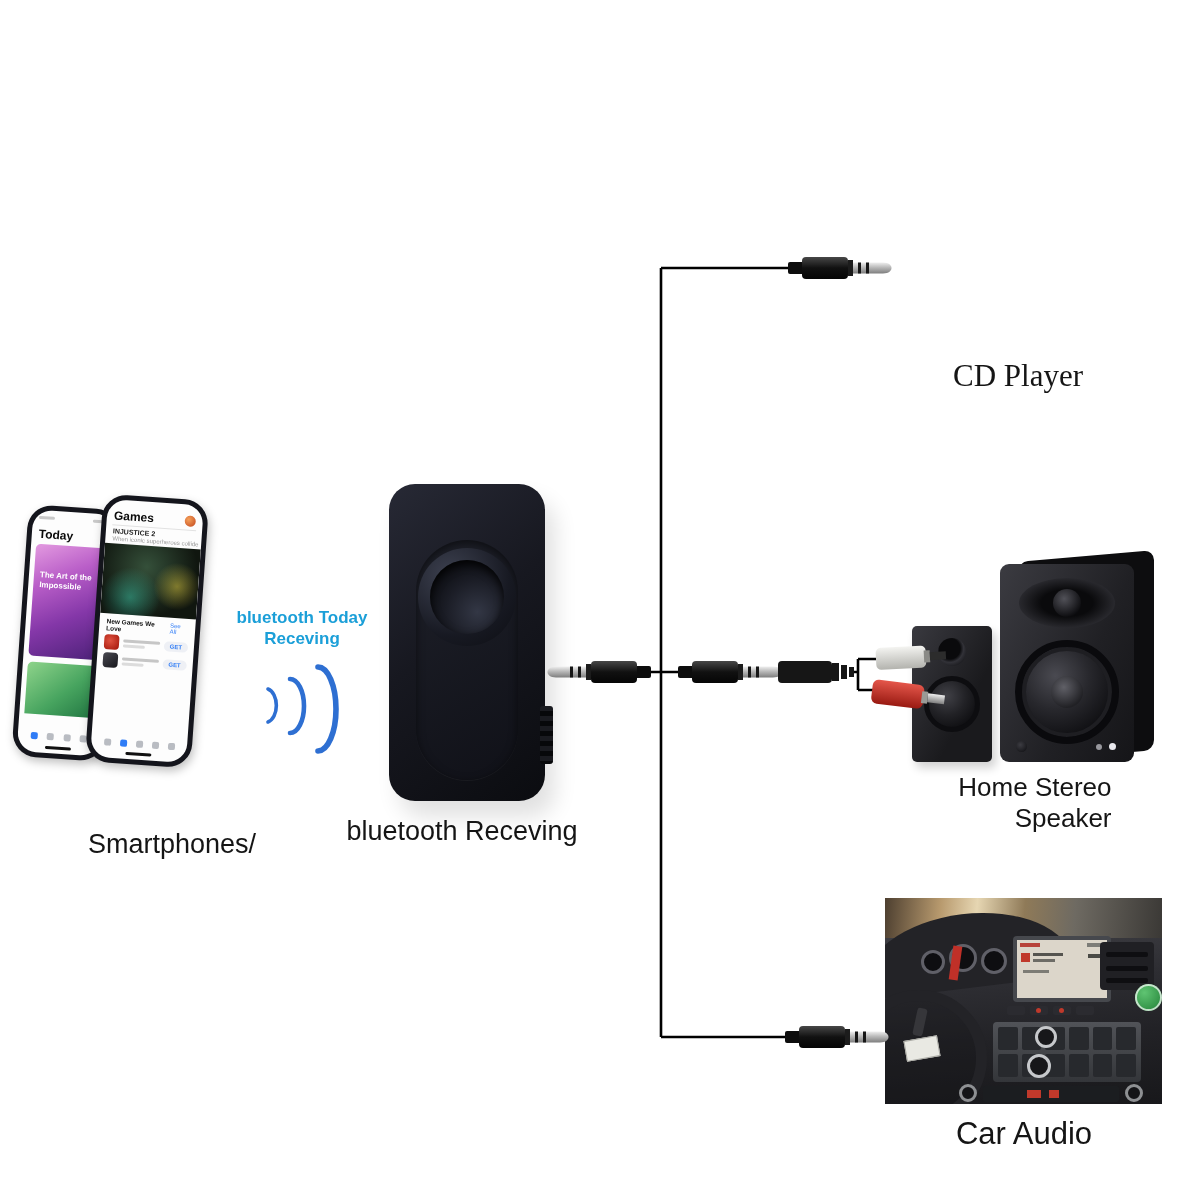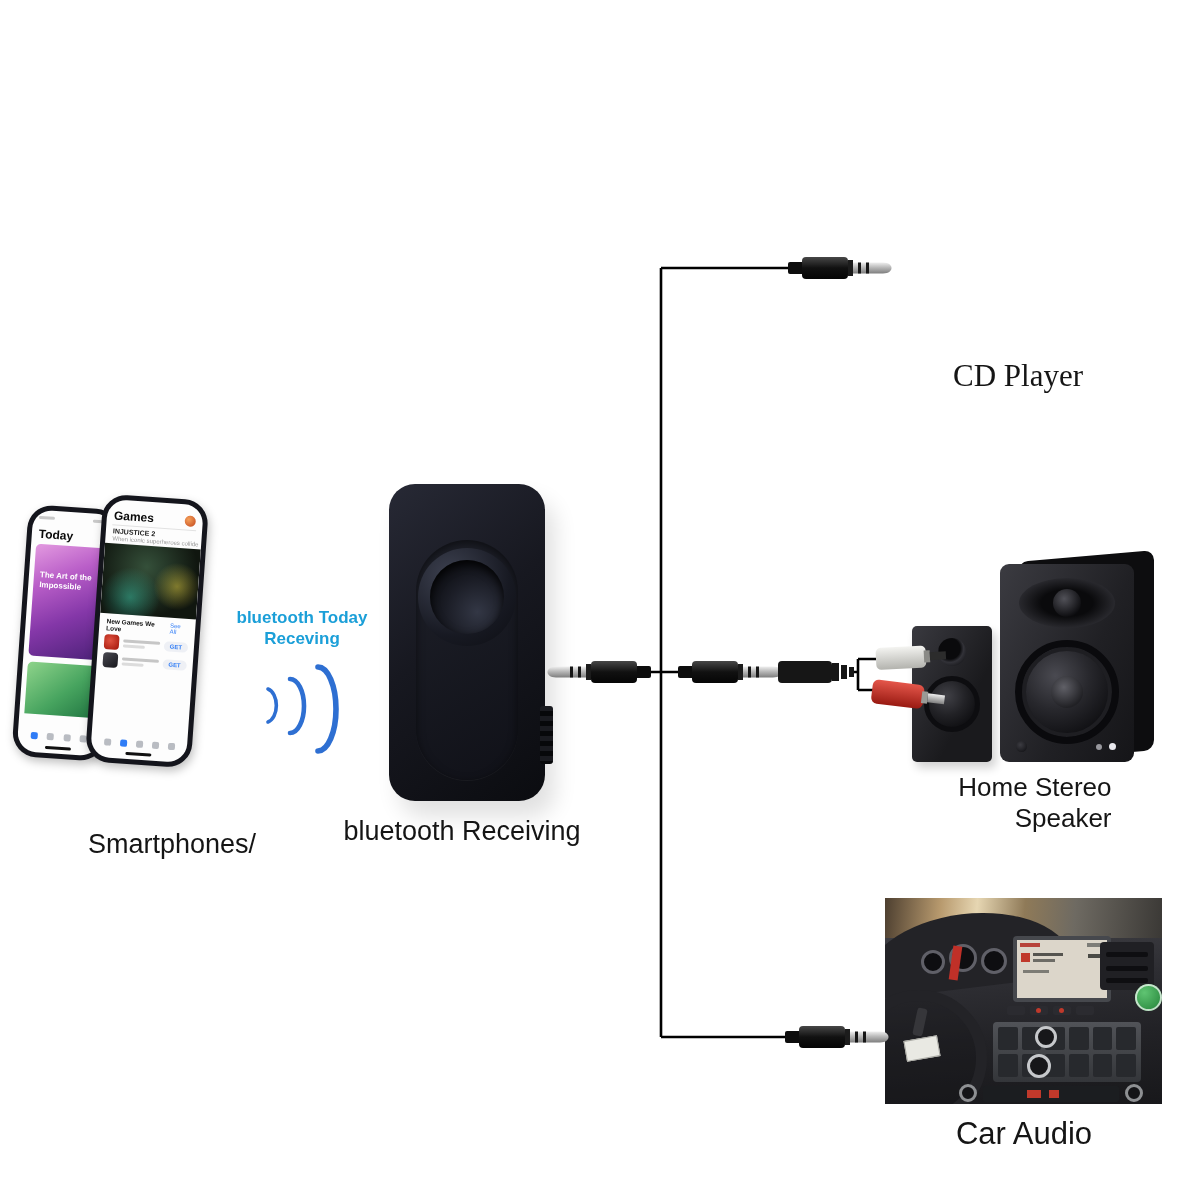--- a/index.html
+++ b/index.html
@@ -258,21 +258,21 @@
     <div>Receving</div>
   </div>
 
   <div class="receiver">
     <div class="rx-groove"></div>
     <div class="rx-ring">
       <div class="rx-ring-inner"></div>
     </div>
     <div class="rx-switch"></div>
   </div>
-  <div class="label lbl-receiver">bluetooth Receiving</div>
+  <div class="label lbl-receiver">bluetooth Receving</div>
 
   <div class="label serif lbl-cd">CD Player</div>
 
   <div class="speakers">
     <div class="spk-back">
       <div class="tw-s"></div>
       <div class="wf-s"></div>
     </div>
     <div class="spk-big">
       <div class="spk-face">

